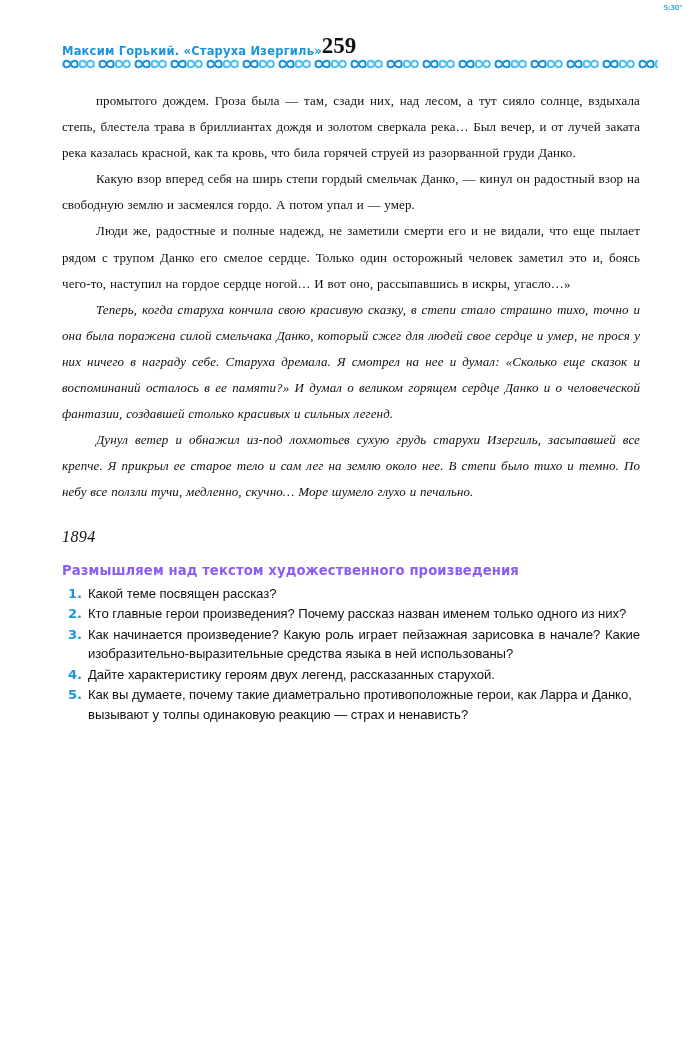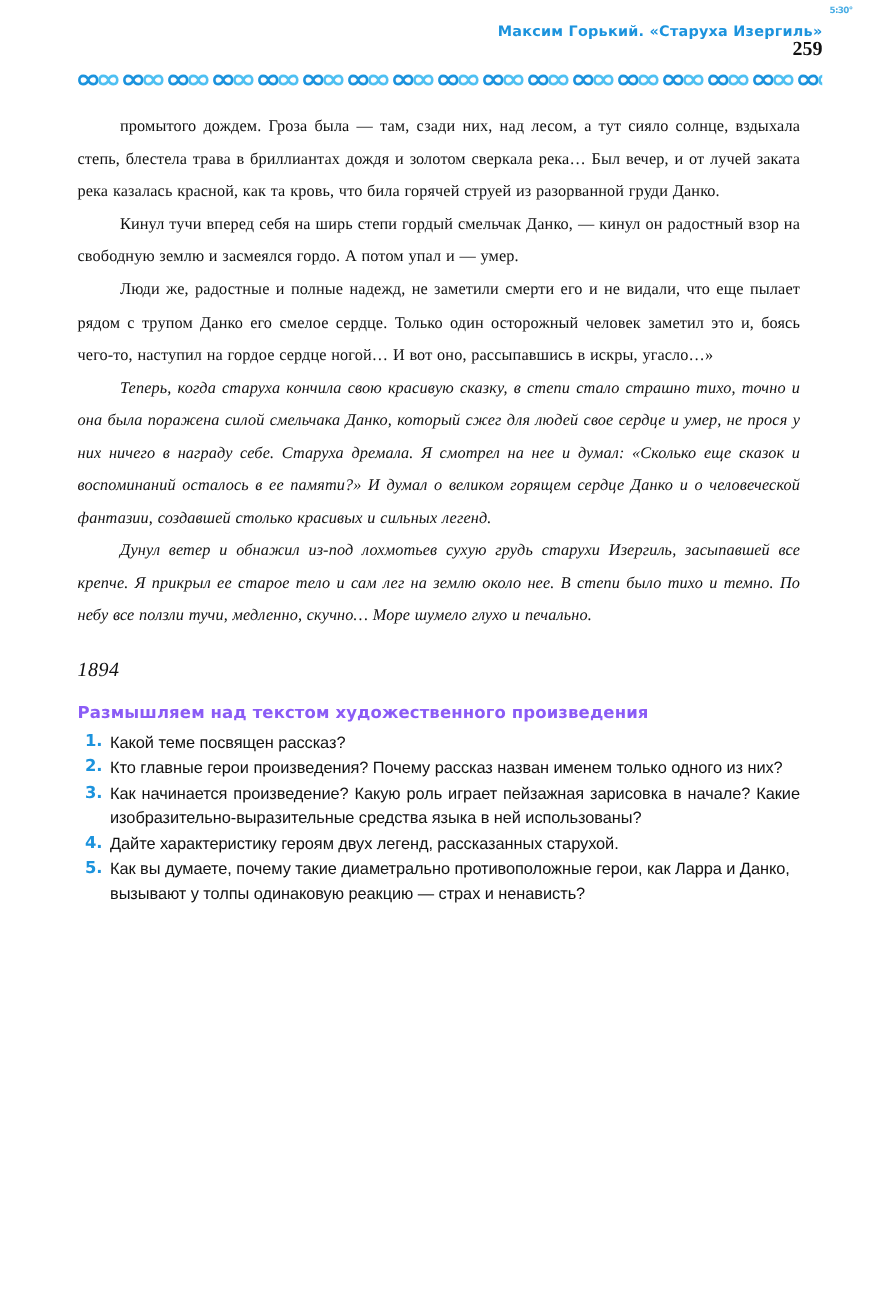--- a/index.html
+++ b/index.html
@@ -31,39 +31,38 @@
     font-size: 7px;
     font-weight: 700;
     letter-spacing: -0.5px;
     color: #2a9fe0;
     opacity: 0.85;
   }
 
   
   .runhead {
     position: absolute;
-    top: 20px;
+    top: 34px;
     left: 62px;
     right: 42px;
     display: flex;
     align-items: flex-end;
     justify-content: flex-start;
-    flex-direction: column;
   }
   .runhead-title {
     font-family: "DejaVu Sans", sans-serif;
     font-size: 11.5px;
     font-weight: 700;
     color: #1c93dd;
     letter-spacing: 0.2px;
     line-height: 1;
   }
   .runhead-folio {
     font-family: "Liberation Serif", serif;
-    font-size: 16px;
+    font-size: 23px;
     font-weight: 700;
     color: #111;
     line-height: 1;
   }
 
   
   .rule {
     position: absolute;
     top: 57px;
     left: 62px;
@@ -178,21 +177,21 @@
         <use href="#knot" x="468"></use>
         <use href="#knot" x="504"></use>
       <use href="#knot" x="540"></use>
         <use href="#knot" x="576"></use>
     </svg>
   </div>
 
   <div class="body">
 
     <p class="para">промытого дождем. Гроза была — там, сзади них, над лесом, а тут сияло солнце, вздыхала степь, блестела трава в бриллиантах дождя и золотом сверкала река… Был вечер, и от лучей заката река казалась красной, как та кровь, что била горячей струей из разорванной груди Данко.</p>
-    <p class="para">Кинул тучи вперед себя на ширь степи гордый смельчак Данко, — кинул он радостный взор на свободную землю и засмеялся гордо. А потом упал и — умер.</p>
+    <p class="para">Какую взор вперед себя на ширь степи гордый смельчак Данко, — кинул он радостный взор на свободную землю и засмеялся гордо. А потом упал и — умер.</p>
     <p class="para">Люди же, радостные и полные надежд, не заметили смерти его и не видали, что еще пылает рядом с трупом Данко его смелое сердце. Только один осторожный человек заметил это и, боясь чего-то, наступил на гордое сердце ногой… И вот оно, рассыпавшись в искры, угасло…»</p>
     <p class="para italic">Теперь, когда старуха кончила свою красивую сказку, в степи стало страшно тихо, точно и она была поражена силой смельчака Данко, который сжег для людей свое сердце и умер, не прося у них ничего в награду себе. Старуха дремала. Я смотрел на нее и думал: «Сколько еще сказок и воспоминаний осталось в ее памяти?» И думал о великом горящем сердце Данко и о человеческой фантазии, создавшей столько красивых и сильных легенд.</p>
     <p class="para italic">Дунул ветер и обнажил из-под лохмотьев сухую грудь старухи Изергиль, засыпавшей все крепче. Я прикрыл ее старое тело и сам лег на землю около нее. В степи было тихо и темно. По небу все ползли тучи, медленно, скучно… Море шумело глухо и печально.</p>
 
     <p class="year">1894</p>
 
     <div class="qhead">Размышляем над текстом художественного произведения</div>
 
     <ol class="questions">
       <li>Какой теме посвящен рассказ?</li>

